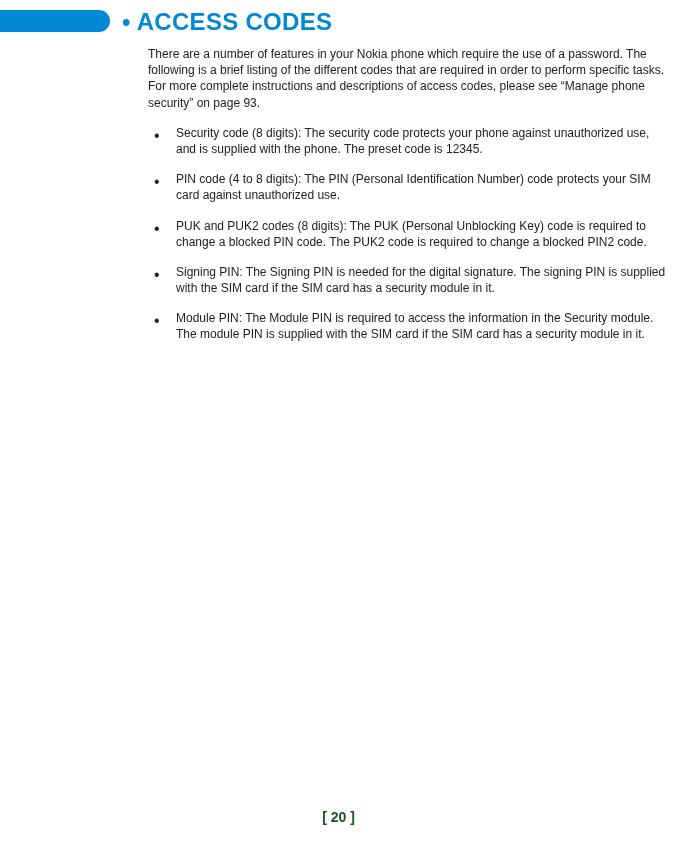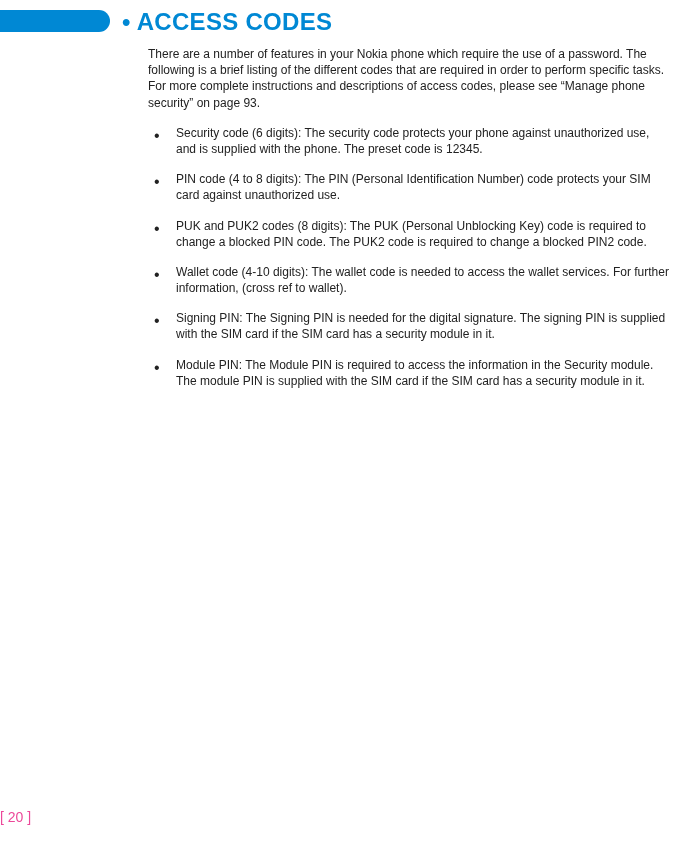--- a/index.html
+++ b/index.html
@@ -62,40 +62,39 @@
       left: 6px;
       top: 0;
       font-size: 16px;
       color: #222;
     }
     .page-number {
       position: absolute;
       bottom: 22px;
       left: 0;
       width: 677px;
-      text-align: left;
-      color: #ec4899;
+      text-align: center;
+      color: #14532d;
       font-size: 14px;
-      font-weight: normal;
+      font-weight: bold;
     }
   </style>
 </head>
 <body>
 
 <div class="header-bar"></div>
 
 <div class="bullet-heading">
   <span class="bullet">•</span><span>ACCESS CODES</span>
 </div>
 
 <div class="content">
   <p class="intro">There are a number of features in your Nokia phone which require the use of a password. The following is a brief listing of the different codes that are required in order to perform specific tasks. For more complete instructions and descriptions of access codes, please see “Manage phone security” on page 93.</p>
   <ul class="list">
-    <li>Security code (6 digits): The security code protects your phone against unauthorized use, and is supplied with the phone. The preset code is 12345.</li>
+    <li>Security code (8 digits): The security code protects your phone against unauthorized use, and is supplied with the phone. The preset code is 12345.</li>
     <li>PIN code (4 to 8 digits): The PIN (Personal Identification Number) code protects your SIM card against unauthorized use.</li>
     <li>PUK and PUK2 codes (8 digits): The PUK (Personal Unblocking Key) code is required to change a blocked PIN code. The PUK2 code is required to change a blocked PIN2 code.</li>
-    <li>Wallet code (4-10 digits): The wallet code is needed to access the wallet services. For further information, (cross ref to wallet).</li>
     <li>Signing PIN: The Signing PIN is needed for the digital signature. The signing PIN is supplied with the SIM card if the SIM card has a security module in it.</li>
     <li>Module PIN: The Module PIN is required to access the information in the Security module. The module PIN is supplied with the SIM card if the SIM card has a security module in it.</li>
   </ul>
 </div>
 
 <div class="page-number">[ 20 ]</div>
 
 </body></html>

